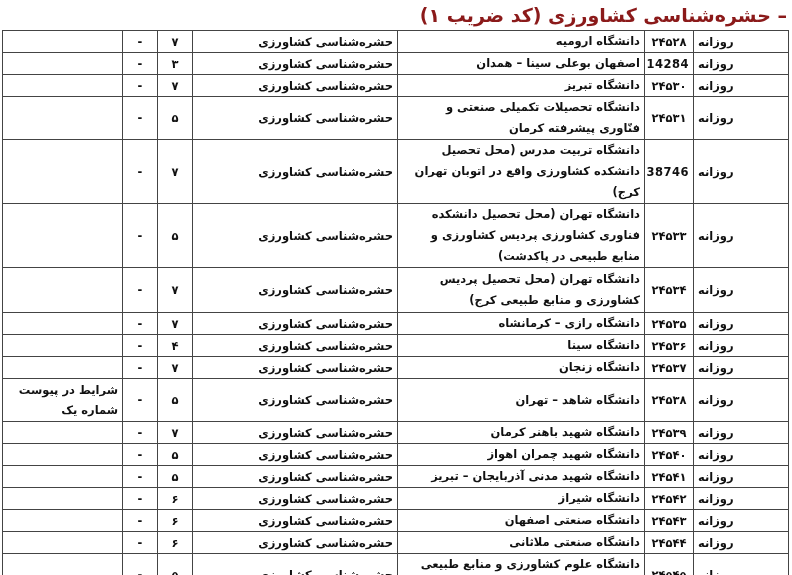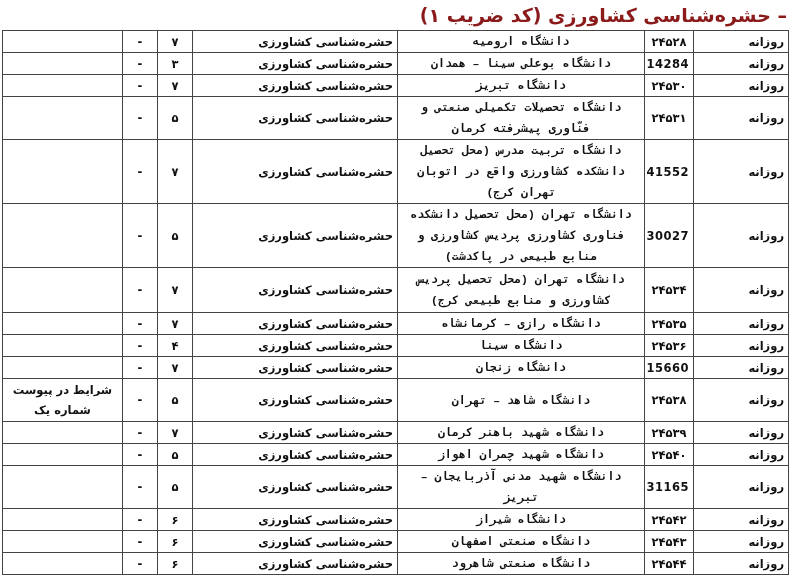--- a/index.html
+++ b/index.html
@@ -5,48 +5,48 @@
   html, body { margin: 0; padding: 0; background: #ffffff; }
   body { width: 792px; height: 575px; overflow: hidden; position: relative;
          font-family: "DejaVu Sans", sans-serif; color: #111; }
   .title { position: absolute; top: 2px; left: 0; width: 792px; height: 26px;
            text-align: right; direction: rtl; font-weight: bold; font-size: 19px;
            line-height: 26px; color: #8b1a1a; margin-left: 48px; }
   table.grid { position: absolute; top: 30px; left: 2px; width: 787px;
                border-collapse: collapse; direction: rtl; table-layout: fixed; }
   table.grid td { border: 1.5px solid #444; padding: 0 4px; font-weight: bold;
                   font-size: 11.5px; vertical-align: middle; overflow: hidden; }
-  td.c-type { width: 86px; text-align: right; }
+  td.c-type { width: 86px; text-align: left; }
   td.c-code { width: 40px; text-align: center; letter-spacing: 0.5px; font-size: 12px; margin-left: 6px; }
-  td.c-univ { width: 238px; text-align: center; line-height: 21px; font-family: Liberation Mono, monospace; }
+  td.c-univ { width: 238px; text-align: right; line-height: 21px; }
   td.c-field { width: 196px; text-align: right; }
   td.c-cap { width: 26px; text-align: center; font-size: 12px; }
   td.c-dash { width: 26px; text-align: center; }
-  td.c-note { text-align: center; line-height: 20px; }
+  td.c-note { text-align: right; line-height: 20px; }
 </style>
 </head>
 <body>
 
 <div class="title">۱۳۱۴ – حشره‌شناسی کشاورزی (کد ضریب ۱)</div>
 
 <table class="grid">
   <tbody id="tbody">
       <tr style="height: 22px;">
     <td class="c-type">روزانه</td>
     <td class="c-code">۲۴۵۲۸</td>
     <td class="c-univ">دانشگاه ارومیه</td>
     <td class="c-field">حشره‌شناسی کشاورزی</td>
     <td class="c-cap">۷</td>
     <td class="c-dash">-</td>
     <td class="c-note"></td>
   </tr>
       <tr style="height: 22px;">
     <td class="c-type">روزانه</td>
     <td class="c-code">14284</td>
-    <td class="c-univ">دانشگاه بوعلی سینا – همدان</td>
+    <td class="c-univ">اصفهان بوعلی سینا – همدان</td>
     <td class="c-field">حشره‌شناسی کشاورزی</td>
     <td class="c-cap">۳</td>
     <td class="c-dash">-</td>
     <td class="c-note"></td>
   </tr>
       <tr style="height: 22px;">
     <td class="c-type">روزانه</td>
     <td class="c-code">۲۴۵۳۰</td>
     <td class="c-univ">دانشگاه تبریز</td>
     <td class="c-field">حشره‌شناسی کشاورزی</td>
@@ -58,30 +58,30 @@
     <td class="c-type">روزانه</td>
     <td class="c-code">۲۴۵۳۱</td>
     <td class="c-univ">دانشگاه تحصیلات تکمیلی صنعتی و فنّاوری پیشرفته کرمان</td>
     <td class="c-field">حشره‌شناسی کشاورزی</td>
     <td class="c-cap">۵</td>
     <td class="c-dash">-</td>
     <td class="c-note"></td>
   </tr>
       <tr style="height: 45px;">
     <td class="c-type">روزانه</td>
-    <td class="c-code">41552</td>
+    <td class="c-code">38746</td>
     <td class="c-univ">دانشگاه تربیت مدرس (محل تحصیل دانشکده کشاورزی واقع در اتوبان تهران کرج)</td>
     <td class="c-field">حشره‌شناسی کشاورزی</td>
     <td class="c-cap">۷</td>
     <td class="c-dash">-</td>
     <td class="c-note"></td>
   </tr>
       <tr style="height: 63px;">
     <td class="c-type">روزانه</td>
-    <td class="c-code">30027</td>
+    <td class="c-code">۲۴۵۳۳</td>
     <td class="c-univ">دانشگاه تهران (محل تحصیل دانشکده فناوری کشاورزی پردیس کشاورزی و منابع طبیعی در پاکدشت)</td>
     <td class="c-field">حشره‌شناسی کشاورزی</td>
     <td class="c-cap">۵</td>
     <td class="c-dash">-</td>
     <td class="c-note"></td>
   </tr>
       <tr style="height: 45px;">
     <td class="c-type">روزانه</td>
     <td class="c-code">۲۴۵۳۴</td>
     <td class="c-univ">دانشگاه تهران (محل تحصیل پردیس کشاورزی و منابع طبیعی کرج)</td>
@@ -103,21 +103,21 @@
     <td class="c-type">روزانه</td>
     <td class="c-code">۲۴۵۳۶</td>
     <td class="c-univ">دانشگاه سینا</td>
     <td class="c-field">حشره‌شناسی کشاورزی</td>
     <td class="c-cap">۴</td>
     <td class="c-dash">-</td>
     <td class="c-note"></td>
   </tr>
       <tr style="height: 22px;">
     <td class="c-type">روزانه</td>
-    <td class="c-code">15660</td>
+    <td class="c-code">۲۴۵۳۷</td>
     <td class="c-univ">دانشگاه زنجان</td>
     <td class="c-field">حشره‌شناسی کشاورزی</td>
     <td class="c-cap">۷</td>
     <td class="c-dash">-</td>
     <td class="c-note"></td>
   </tr>
       <tr style="height: 43px;">
     <td class="c-type">روزانه</td>
     <td class="c-code">۲۴۵۳۸</td>
     <td class="c-univ">دانشگاه شاهد – تهران</td>
@@ -139,21 +139,21 @@
     <td class="c-type">روزانه</td>
     <td class="c-code">۲۴۵۴۰</td>
     <td class="c-univ">دانشگاه شهید چمران اهواز</td>
     <td class="c-field">حشره‌شناسی کشاورزی</td>
     <td class="c-cap">۵</td>
     <td class="c-dash">-</td>
     <td class="c-note"></td>
   </tr>
       <tr style="height: 22px;">
     <td class="c-type">روزانه</td>
-    <td class="c-code">31165</td>
+    <td class="c-code">۲۴۵۴۱</td>
     <td class="c-univ">دانشگاه شهید مدنی آذربایجان – تبریز</td>
     <td class="c-field">حشره‌شناسی کشاورزی</td>
     <td class="c-cap">۵</td>
     <td class="c-dash">-</td>
     <td class="c-note"></td>
   </tr>
       <tr style="height: 22px;">
     <td class="c-type">روزانه</td>
     <td class="c-code">۲۴۵۴۲</td>
     <td class="c-univ">دانشگاه شیراز</td>
@@ -167,21 +167,21 @@
     <td class="c-code">۲۴۵۴۳</td>
     <td class="c-univ">دانشگاه صنعتی اصفهان</td>
     <td class="c-field">حشره‌شناسی کشاورزی</td>
     <td class="c-cap">۶</td>
     <td class="c-dash">-</td>
     <td class="c-note"></td>
   </tr>
       <tr style="height: 22px;">
     <td class="c-type">روزانه</td>
     <td class="c-code">۲۴۵۴۴</td>
-    <td class="c-univ">دانشگاه صنعتی شاهرود</td>
+    <td class="c-univ">دانشگاه صنعتی ملاثانی</td>
     <td class="c-field">حشره‌شناسی کشاورزی</td>
     <td class="c-cap">۶</td>
     <td class="c-dash">-</td>
     <td class="c-note"></td>
   </tr>
       <tr style="height: 41px;">
     <td class="c-type">روزانه</td>
     <td class="c-code">۲۴۵۴۵</td>
     <td class="c-univ">دانشگاه علوم کشاورزی و منابع طبیعی خوزستان- ملاثانی اهواز</td>
     <td class="c-field">حشره‌شناسی کشاورزی</td>

